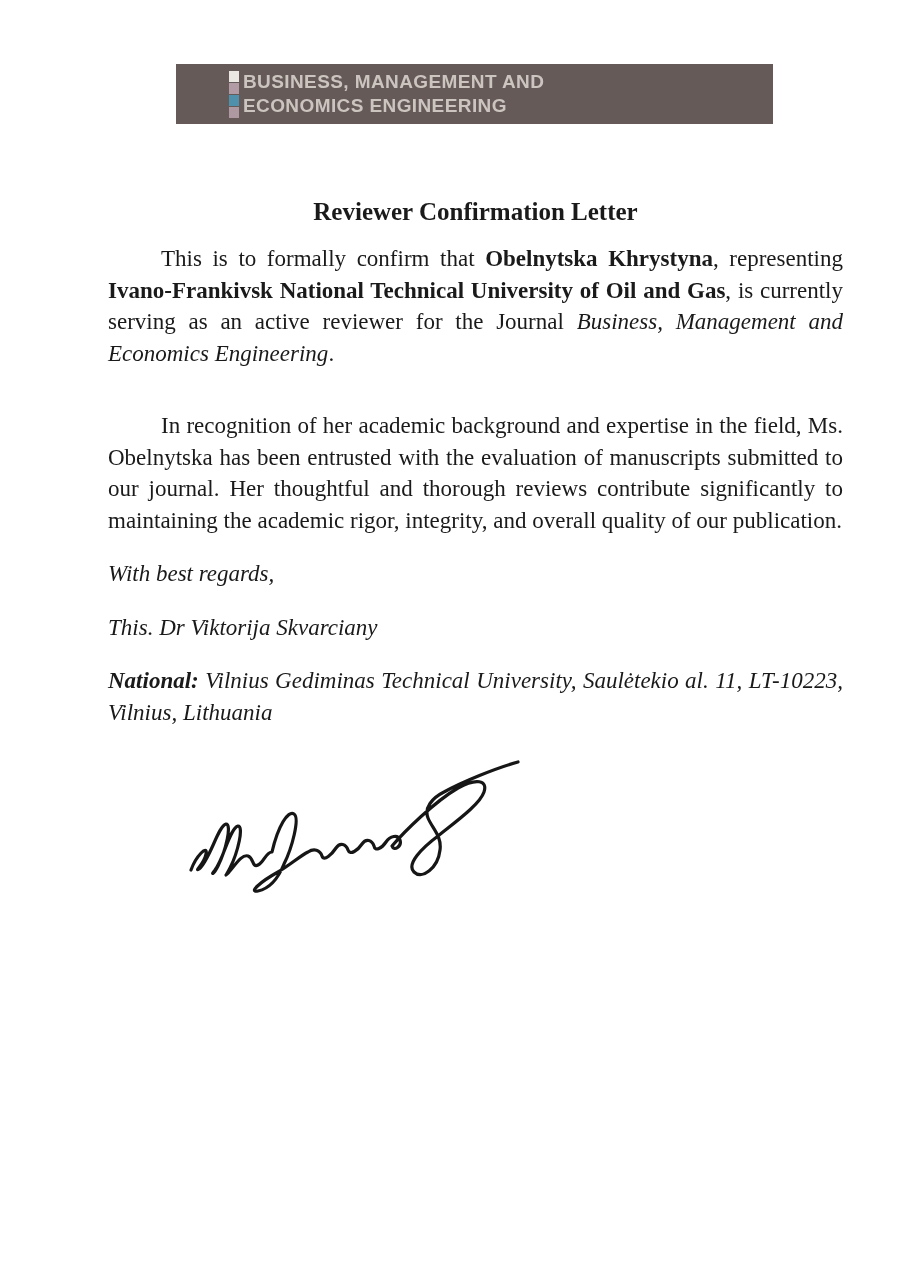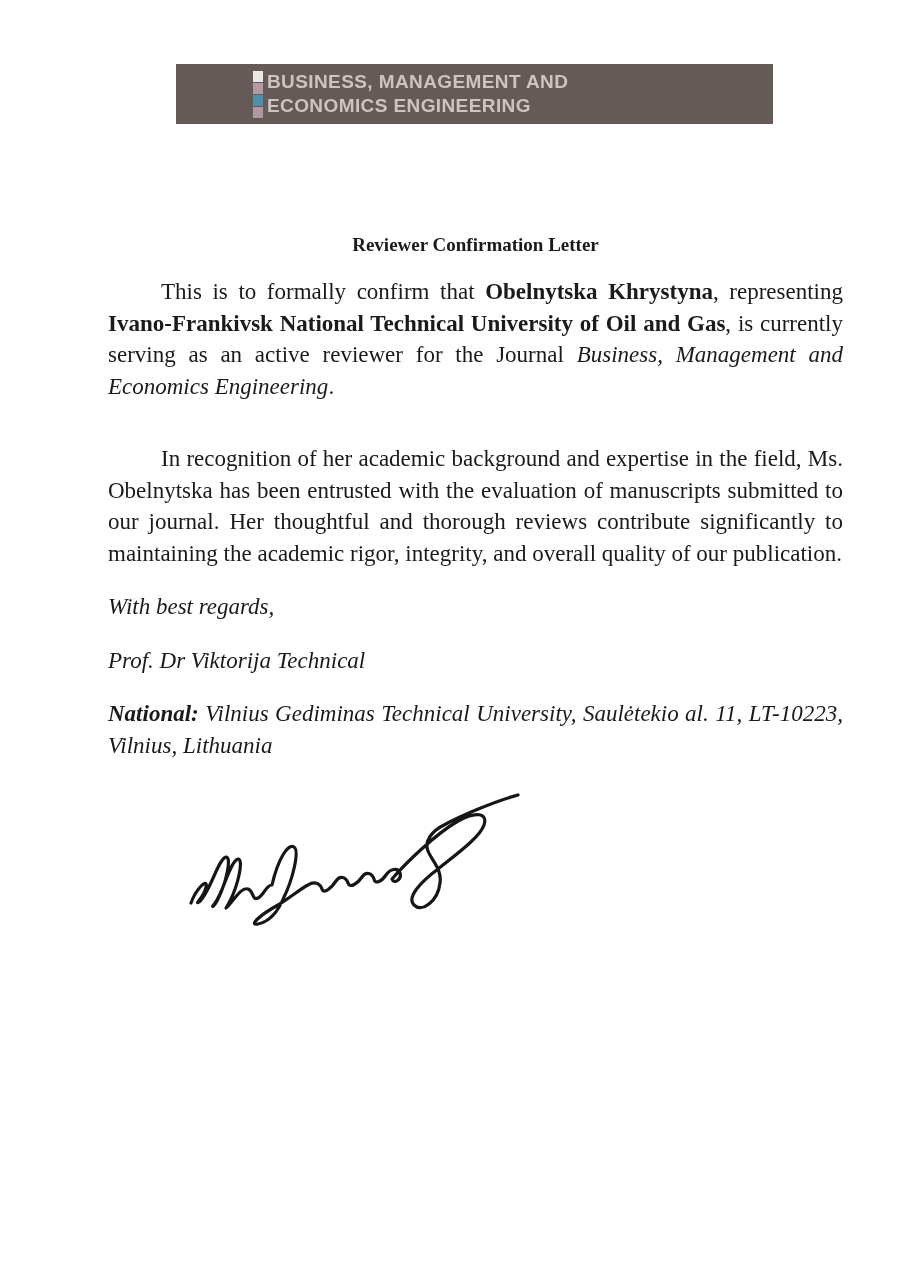--- a/index.html
+++ b/index.html
@@ -15,21 +15,21 @@
   }
   
   .banner {
     position: absolute;
     left: 176px;
     top: 64px;
     width: 597px;
     height: 60px;
     display: flex;
     align-items: center;
-    padding-left: 77px;
+    padding-left: 53px;
   }
   .logo-squares {
     display: flex;
     flex-direction: column;
     gap: 1px;
     margin-right: 4px;
   }
   .logo-squares .sq { width: 10px; height: 11px; }
   .banner-text {
     font-family: "Liberation Sans", "DejaVu Sans", sans-serif;
@@ -39,23 +39,23 @@
     letter-spacing: 0.4px;
   }
   
   .content {
     position: absolute;
     left: 108px;
     top: 124px;
     width: 735px;
   }
   .title {
-    margin-top: 106px;
+    margin-top: 73px;
     text-align: center;
-    font-size: 19px;
+    font-size: 25px;
     font-weight: bold;
     line-height: 30px;
   }
   .para {
     margin-top: 22px;
     font-size: 23px;
     line-height: 31.5px;
     text-align: justify;
   }
   .para.indent { text-indent: 53px; margin-top: 41px; }
@@ -95,21 +95,21 @@
 
     <h1 class="title">Reviewer Confirmation Letter</h1>
 
     <p class="para indent first"><span>This is to formally confirm that </span><span class="b">Obelnytska Khrystyna</span><span>, representing </span><span class="b">Ivano-Frankivsk National Technical University of Oil and Gas</span><span>, is currently serving as an active reviewer for the Journal </span><span class="i">Business, Management and Economics Engineering</span><span>.</span></p>
 
     <p class="para indent"><span>In recognition of her academic background and expertise in the field, Ms. Obelnytska has been entrusted with the evaluation of manuscripts submitted to our journal. Her thoughtful and thorough reviews contribute significantly to maintaining the academic rigor, integrity, and overall quality of our publication.</span></p>
 
 
     <p class="para noindent left"><span class="i">With best regards,</span></p>
 
-    <p class="para noindent left"><span class="i">Prof. Dr Viktorija Technical</span></p>
+    <p class="para noindent left"><span class="i">This. Dr Viktorija Skvarciany</span></p>
 
     <p class="para noindent"><span class="b i">National:</span><span class="i"> Vilnius Gediminas Technical University, Saulėtekio al. 11, LT-10223, Vilnius, Lithuania</span></p>
 
     <div class="signature">
       <svg viewBox="0 0 360 150">
         <path fill="none" stroke="#161616" stroke-width="3.2" stroke-linecap="round" stroke-linejoin="round" d="M 25 122
                  C 30 108, 42 96, 40 106
                  C 38 116, 28 124, 33 121
                  C 44 112, 52 78, 60 76
                  C 66 76, 60 102, 52 118

